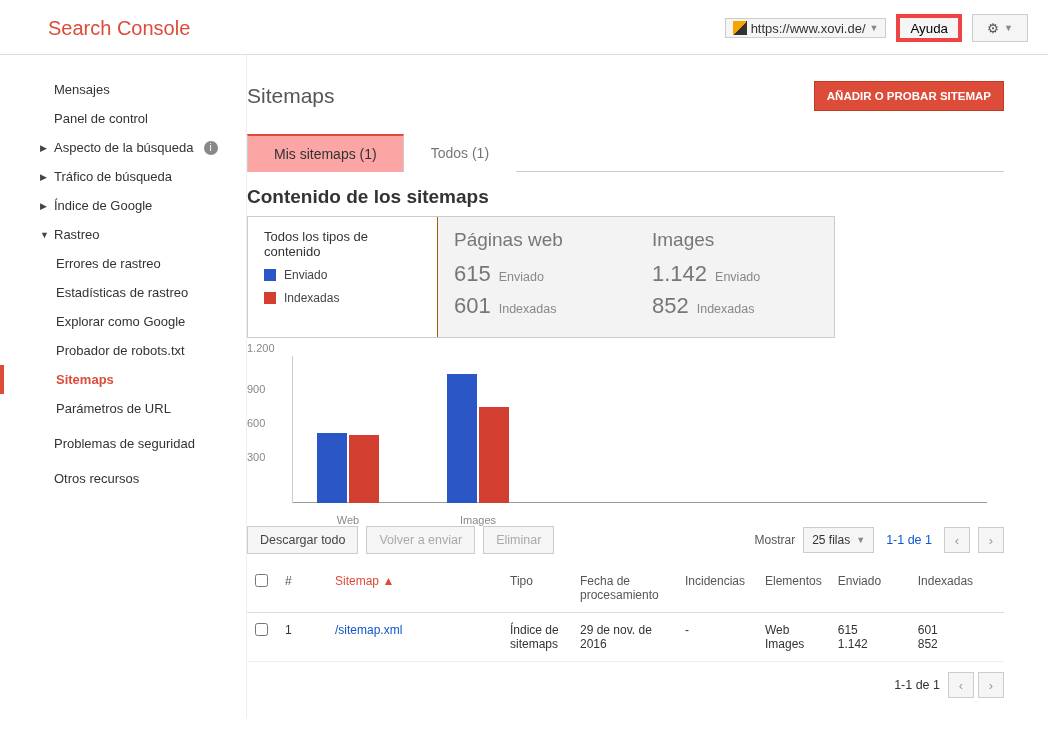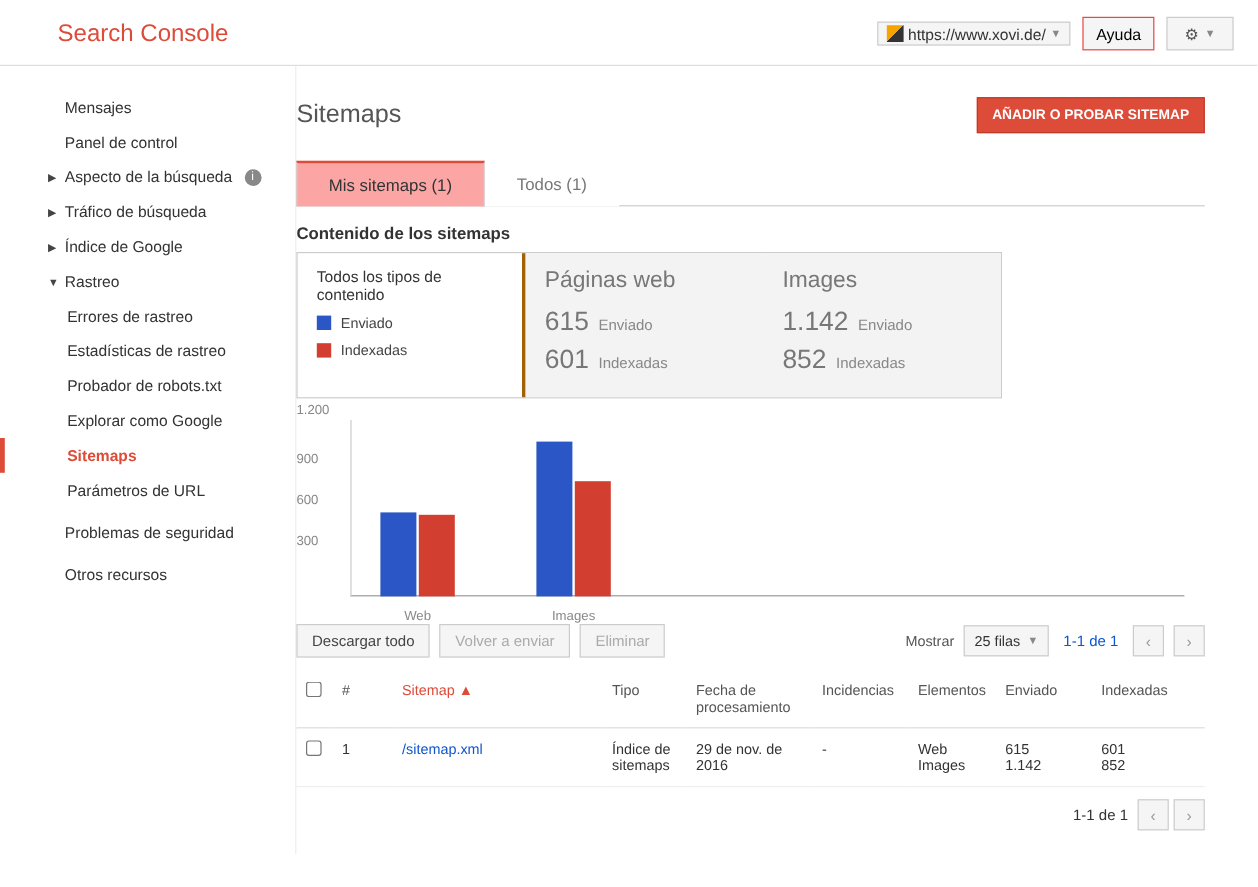--- a/index.html
+++ b/index.html
@@ -4,21 +4,21 @@
 <style>
   * { box-sizing: border-box; margin: 0; padding: 0; }
   body { font-family: Arial, sans-serif; font-size: 13px; color: #333; background: #fff; width: 1048px; }
   
   
   .header { display: flex; align-items: center; padding: 14px 20px 12px 48px; }
   .brand { color: #dd4b39; font-size: 20px; font-weight: 400; }
   .header-spacer { flex: 1; }
   .property-select { display: flex; align-items: center; gap: 4px; border: 1px solid #ccc; padding: 5px 7px; background: #f5f5f5; height: 20px; }
   .property-select .arrow { color: #888; font-size: 9px; }
-  .help-btn { border: 1px solid #ef4444; background: #f5f5f5; padding: 0 10px; height: 28px; margin-left: 10px; }
+  .help-btn { border: 4px solid #ef4444; background: #f5f5f5; padding: 0 10px; height: 28px; margin-left: 10px; }
   .gear-btn { border: 1px solid #ccc; background: #f5f5f5; width: 56px; height: 28px; margin-left: 10px; display:flex; align-items:center; justify-content:center; gap:5px; color:#555; }
   .gear-btn .car { font-size:9px; color:#888; }
   
   
   .layout { display: flex; border-top: 1px solid #ddd; }
   .sidebar { width: 246px; padding: 20px 0 0 0; }
   .main { flex: 1; padding: 26px 44px 20px 0; border-left: 1px solid #eee; }
   
   
   .nav-li { padding: 7px 0 7px 48px; color: #333; font-size: 13px; cursor: pointer; display:flex; align-items:center; gap:6px;}
@@ -34,26 +34,26 @@
   .title-row { display:flex; align-items:center; justify-content:space-between; margin-bottom:22px;}
   .page-title { font-size:21px; color:#555; font-weight:400; }
   .red-btn { background:#dd4b39; color:#fff; border:1px solid #c03a28; font-size:11.5px; font-weight:bold; padding:8px 12px;}
   
   
   .tabs { display:flex; border-bottom:1px solid #ccc; margin-bottom:14px;}
   .tab { padding:10px 26px; border:1px solid transparent; border-bottom:none; color:#777; font-size:14px; cursor:pointer; position:relative; top:1px; background:#fff;}
   .tab.active { border-color:#ccc; border-top:2px solid #dd4b39; color:#333; background:#fca5a5;}
   
   
-  .section-label { font-weight:bold; font-size:14px; margin:6px 0 8px; color:#333;}
+  .section-label { font-weight:bold; font-size:19px; margin:6px 0 8px; color:#333;}
   
   
   .summary-row { display:flex; border:1px solid #ccc; width:588px;}
   .summary-col { padding:12px 16px; }
-  .summary-col.legend { border-right:3px solid #a16207; width:190px; }
+  .summary-col.legend { border-right:1px solid #a16207; width:190px; }
   .summary-col.data { flex:1; background:#f3f3f3; }
   .summary-col.data + .summary-col.data { }
   .legend-title { font-size:13px; margin-bottom:7px; color:#333;}
   .leg-item { display:flex; align-items:center; gap:8px; font-size:12px; margin:9px 0; color:#444;}
   .leg-sq { width:12px; height:12px; display:inline-block;}
   .leg-sq.blue { background:#2a56c6;}
   .leg-sq.red { background:#d23f31;}
   .data-title { color:#777; font-size:19px; margin-bottom:10px;}
   .stat { display:flex; align-items:baseline; gap:8px; margin:6px 0;}
   .stat .n { font-size:22px; color:#777;}
@@ -133,22 +133,22 @@
     <div class="nav-li top">
         <span class="caret">▶</span>
         <span>Índice de Google</span>
       </div>
     <div class="nav-li top">
         <span class="caret">▼</span>
         <span>Rastreo</span>
       </div>
     <div class="nav-li child">Errores de rastreo</div>
     <div class="nav-li child">Estadísticas de rastreo</div>
+    <div class="nav-li child">Explorar como Google</div>
     <div class="nav-li child">Probador de robots.txt</div>
-    <div class="nav-li child">Explorar como Google</div>
     <div class="nav-li child active active-bar">Sitemaps</div>
     <div class="nav-li child">Parámetros de URL</div>
     <div class="nav-li top" style="margin-top:6px">
         <span class="caret"></span>
         <span>Problemas de seguridad</span>
       </div>
     <div class="nav-li top" style="margin-top:6px">
         <span class="caret"></span>
         <span>Otros recursos</span>
       </div>

